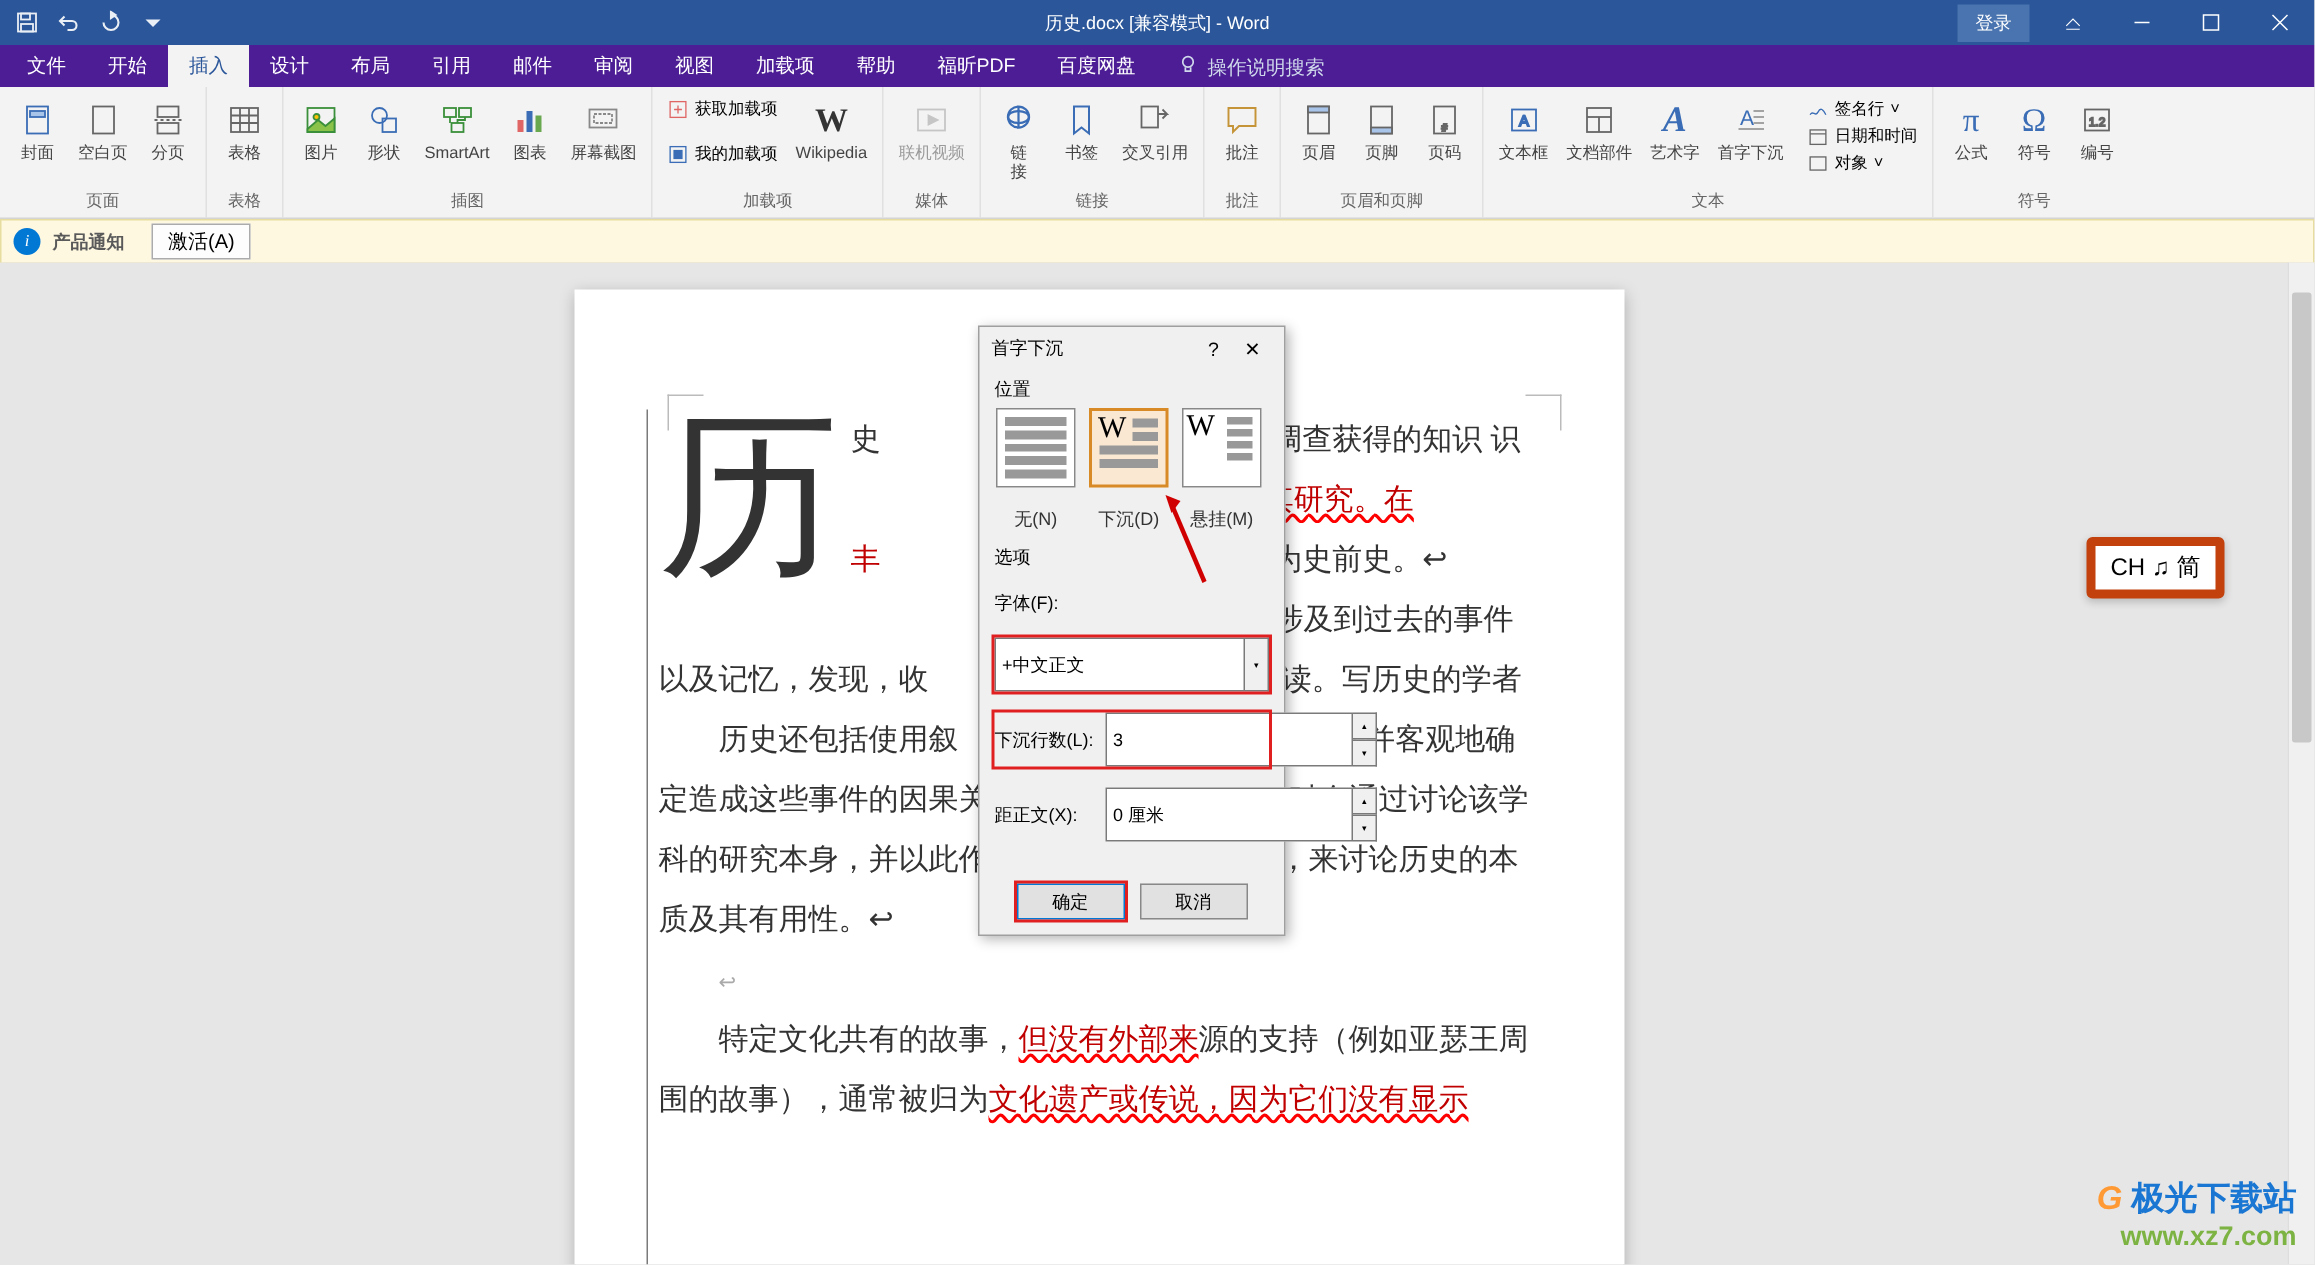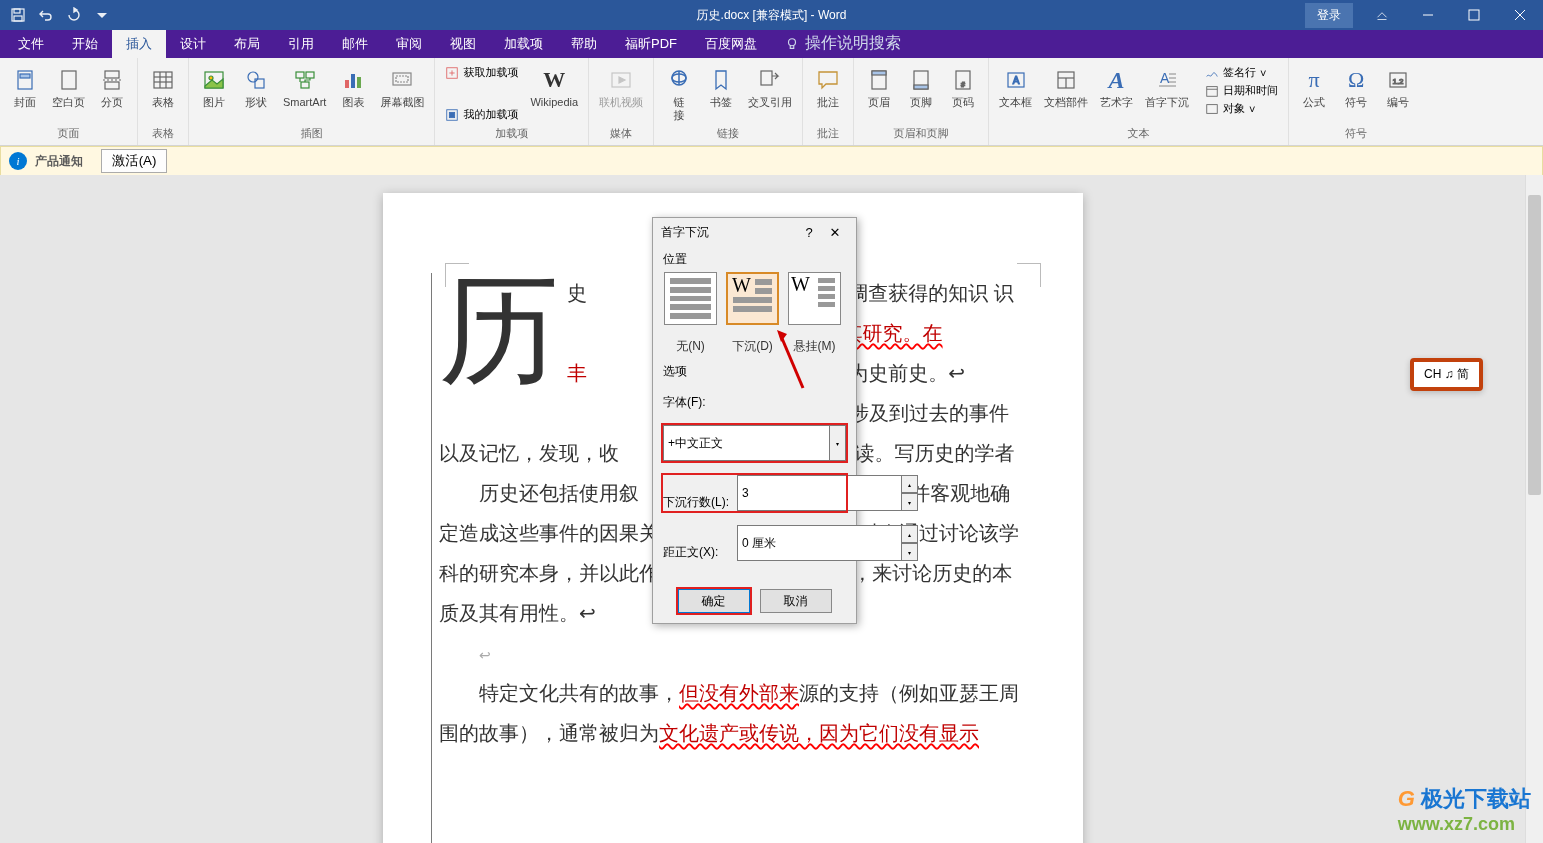--- a/index.html
+++ b/index.html
@@ -13,21 +13,21 @@
 .titlebar-center { position: absolute; left: 50%; transform: translateX(-50%); }
 .titlebar-right { margin-left: auto; display: flex; align-items: center; gap: 0; }
 .login-btn { background: #4a74b0; padding: 4px 12px; font-size: 12px; cursor: pointer; margin-right: 6px; }
 .win-btn { width: 46px; height: 30px; display: flex; align-items: center; justify-content: center; cursor: pointer; }
 .win-btn svg { width: 12px; height: 12px; }
 
 
 .menutabs { background: #4c1d95; height: 28px; display: flex; align-items: flex-end; padding-left: 4px; }
 .menutab { padding: 5px 14px; color: white; font-size: 13px; cursor: pointer; }
 .menutab.active { background: #f3f3f3; color: #2b579a; }
-.tellme { display: flex; align-items: center; gap: 6px; color: #cfd9eb; font-size: 16px; margin-left: 6px; padding: 4px 8px; }
+.tellme { display: flex; gap: 6px; color: #cfd9eb; font-size: 13px; margin-left: 6px; padding: 4px 8px; }
 
 
 .ribbon { background: #f3f3f3; height: 88px; border-bottom: 1px solid #d4d4d4; display: flex; }
 .rgroup { display: flex; flex-direction: column; border-right: 1px solid #e0e0e0; padding: 2px 6px; }
 .rgroup-body { flex: 1; display: flex; align-items: flex-start; gap: 4px; padding-top: 4px; }
 .rgroup-label { font-size: 11px; color: #666; text-align: center; padding-bottom: 2px; }
 .rbtn { display: flex; flex-direction: column; align-items: center; justify-content: flex-start; padding: 2px 4px; cursor: pointer; min-width: 38px; }
 .rbtn-icon { width: 28px; height: 28px; display: flex; align-items: center; justify-content: center; margin-bottom: 2px; }
 .rbtn-icon svg { width: 24px; height: 24px; }
 .rbtn-label { font-size: 11px; color: #444; text-align: center; line-height: 1.2; white-space: pre; }
@@ -61,36 +61,36 @@
 .dialog-hdr-btn { width: 26px; text-align: center; cursor: pointer; font-size: 13px; }
 .dsection { padding: 4px 10px; font-size: 12px; }
 .dsection-label { margin-bottom: 4px; }
 .posopts { display: flex; gap: 7px; justify-content: flex-start; }
 .posopt { width: 55px; display: flex; flex-direction: column; align-items: center; cursor: pointer; }
 .posopt-box { width: 53px; height: 53px; border: 1px solid #888; background: white; padding: 5px; display: flex; flex-direction: column; gap: 3px; position: relative; }
 .posopt.active .posopt-box { border: 2px solid #d88a27; background: #fbe8d3; }
 .posopt-label { font-size: 12px; margin-top: 13px; color: #333; }
 .line-fill { background: #999; flex: 1; }
 .w-glyph { font-family: "Times New Roman", serif; font-size: 20px; font-weight: 500; position: absolute; }
-.drow { display: flex; align-items: flex-end; gap: 6px; margin: 14px 0; font-size: 12px; }
+.drow { display: flex; align-items: center; gap: 6px; margin: 14px 0; font-size: 12px; }
 .drow label { min-width: 68px; }
 .drow .field { flex: 1; display: flex; }
 .drow input, .drow select { flex: 1; border: 1px solid #7a7a7a; padding: 2px 4px; font-size: 12px; height: 36px; }
 .highlight { outline: 2px solid #e02020; }
 .spinner { width: 16px; display: flex; flex-direction: column; }
 .spinner div { flex: 1; border: 1px solid #7a7a7a; border-left: none; display: flex; align-items: center; justify-content: center; font-size: 6px; background: #f0f0f0; }
 .dbtns { display: flex; gap: 10px; justify-content: center; padding: 10px; }
 .dbtn { width: 72px; height: 24px; border: 1px solid #888; background: #e1e1e1; cursor: pointer; font-size: 12px; }
 .arrow-ann { position: absolute; pointer-events: none; }
 
 
-.ime { position: absolute; right: 60px; top: 358px; background: white; border: 4px solid #c2410c; border-radius: 4px; padding: 4px 10px; font-size: 12px; box-shadow: 0 2px 6px rgba(0,0,0,.2); }
-
-
-.watermark { position: absolute; right: 12px; bottom: 8px; }
+.ime { position: absolute; right: 60px; top: 358px; background: white; border: 6px solid #c2410c; border-radius: 4px; padding: 4px 10px; font-size: 16px; box-shadow: 0 2px 6px rgba(0,0,0,.2); }
+
+
+.watermark { position: absolute; right: 12px; bottom: 8px; text-align: right; }
 .watermark-logo { font-size: 22px; font-weight: bold; }
 .watermark-logo .g { color: #ff9933; font-style: italic; }
 .watermark-logo .txt { color: #1976d2; }
 .watermark-url { color: #7cb342; font-size: 18px; font-weight: bold; }
 
 
 .vscroll { position: absolute; right: 0; top: 175px; bottom: 0; width: 18px; background: #f0f0f0; border-left: 1px solid #ddd; }
 .vscroll-thumb { position: absolute; left: 2px; right: 2px; top: 20px; height: 300px; background: #c8c8c8; border-radius: 2px; }
 </style>
 </head>
@@ -285,21 +285,21 @@
     <div class="rgroup-body">
       <div class="rsub">
         <div class="rbtn-small">
             <svg viewBox="0 0 16 16" fill="none" stroke="#e06666">
               <rect x="2" y="2" width="12" height="12"></rect>
               <line x1="8" y1="5" x2="8" y2="11"></line>
               <line x1="5" y1="8" x2="11" y2="8"></line>
             </svg>
             <span>获取加载项</span>
           </div>
-        <div class="rbtn-small" style="margin-top:24px">
+        <div class="rbtn-small" style="margin-top:12px">
             <svg viewBox="0 0 16 16" fill="none" stroke="#3a6db5">
               <rect x="2" y="2" width="12" height="12"></rect>
               <rect x="5" y="5" width="6" height="6" fill="#3a6db5"></rect>
             </svg>
             <span>我的加载项</span>
           </div>
       </div>
       <div class="rbtn">
           <div class="rbtn-icon">
             <span style="font-family:serif;font-size:22px;font-weight:bold;color:#333">W</span>

